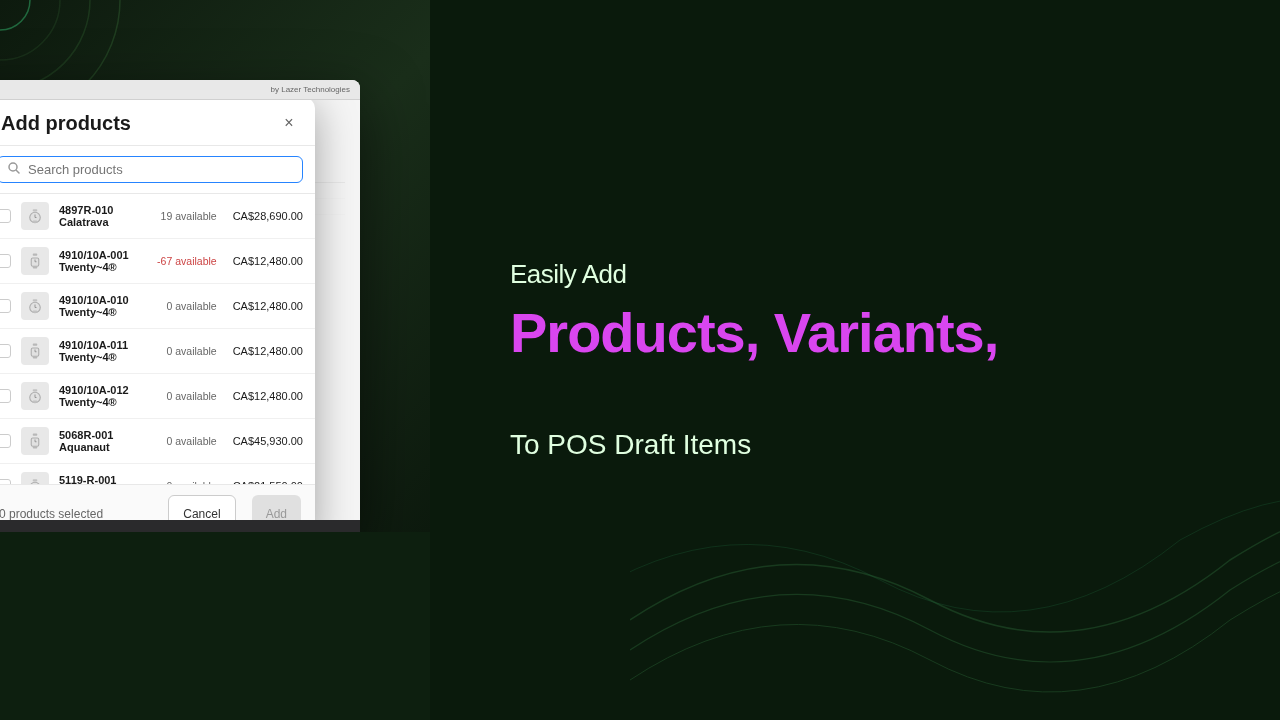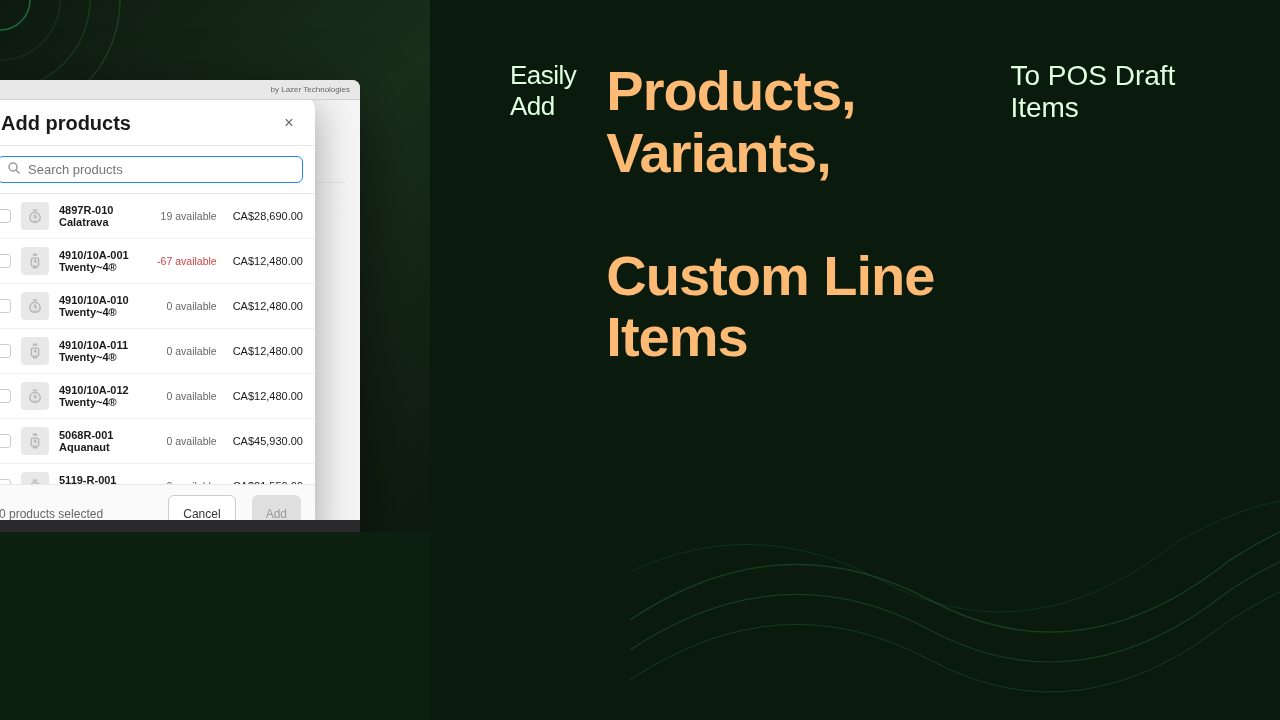--- a/index.html
+++ b/index.html
@@ -316,21 +316,21 @@
       background: #3a3a3c;
       border-radius: 0 0 4px 4px;
     }
 
     
     .right-panel {
       flex: 1;
       height: 720px;
       background: #0a1a0c;
       display: flex;
-      flex-direction: row;
+      flex-direction: column;
       justify-content: center;
       padding: 60px 70px 60px 80px;
       position: relative;
       overflow: hidden;
     }
 
     
     .deco-wave {
       position: absolute;
       bottom: 0;
@@ -345,21 +345,21 @@
       font-size: 26px;
       color: #e0ffe0;
       font-weight: 300;
       margin-bottom: 12px;
       letter-spacing: -0.5px;
     }
 
     .right-panel .headline {
       font-size: 56px;
       font-weight: 800;
-      color: #fdba74;
+      color: #d946ef;
       line-height: 1.1;
       margin-bottom: 4px;
       letter-spacing: -1px;
     }
 
     .right-panel .tagline {
       font-size: 28px;
       color: #e0ffe0;
       font-weight: 400;
     }
@@ -558,16 +558,15 @@
     <path d="M0 200 Q150 100 300 180 Q450 260 600 140 Q680 90 700 100" stroke="#2d6b3a" stroke-width="1.5" fill="none"></path>
     <path d="M0 230 Q150 130 300 210 Q450 290 600 170 Q680 120 700 130" stroke="#2d6b3a" stroke-width="1.2" fill="none"></path>
     <path d="M0 260 Q150 160 300 240 Q450 320 600 200 Q680 150 700 160" stroke="#2d6b3a" stroke-width="1" fill="none"></path>
     <path d="M-50 180 Q100 80 250 160 Q400 240 550 120 Q640 70 700 80" stroke="#3ddc84" stroke-width="1" fill="none" opacity="0.3"></path>
   </svg>
 
   <p class="subtitle">Easily Add</p>
   <h1 class="headline">
     <span>Products, Variants,</span><br>
     <br>
-    <span>Custom Line Items</span>
   </h1>
   <p class="tagline">To POS Draft Items</p>
 </div>
 
 </body></html>

